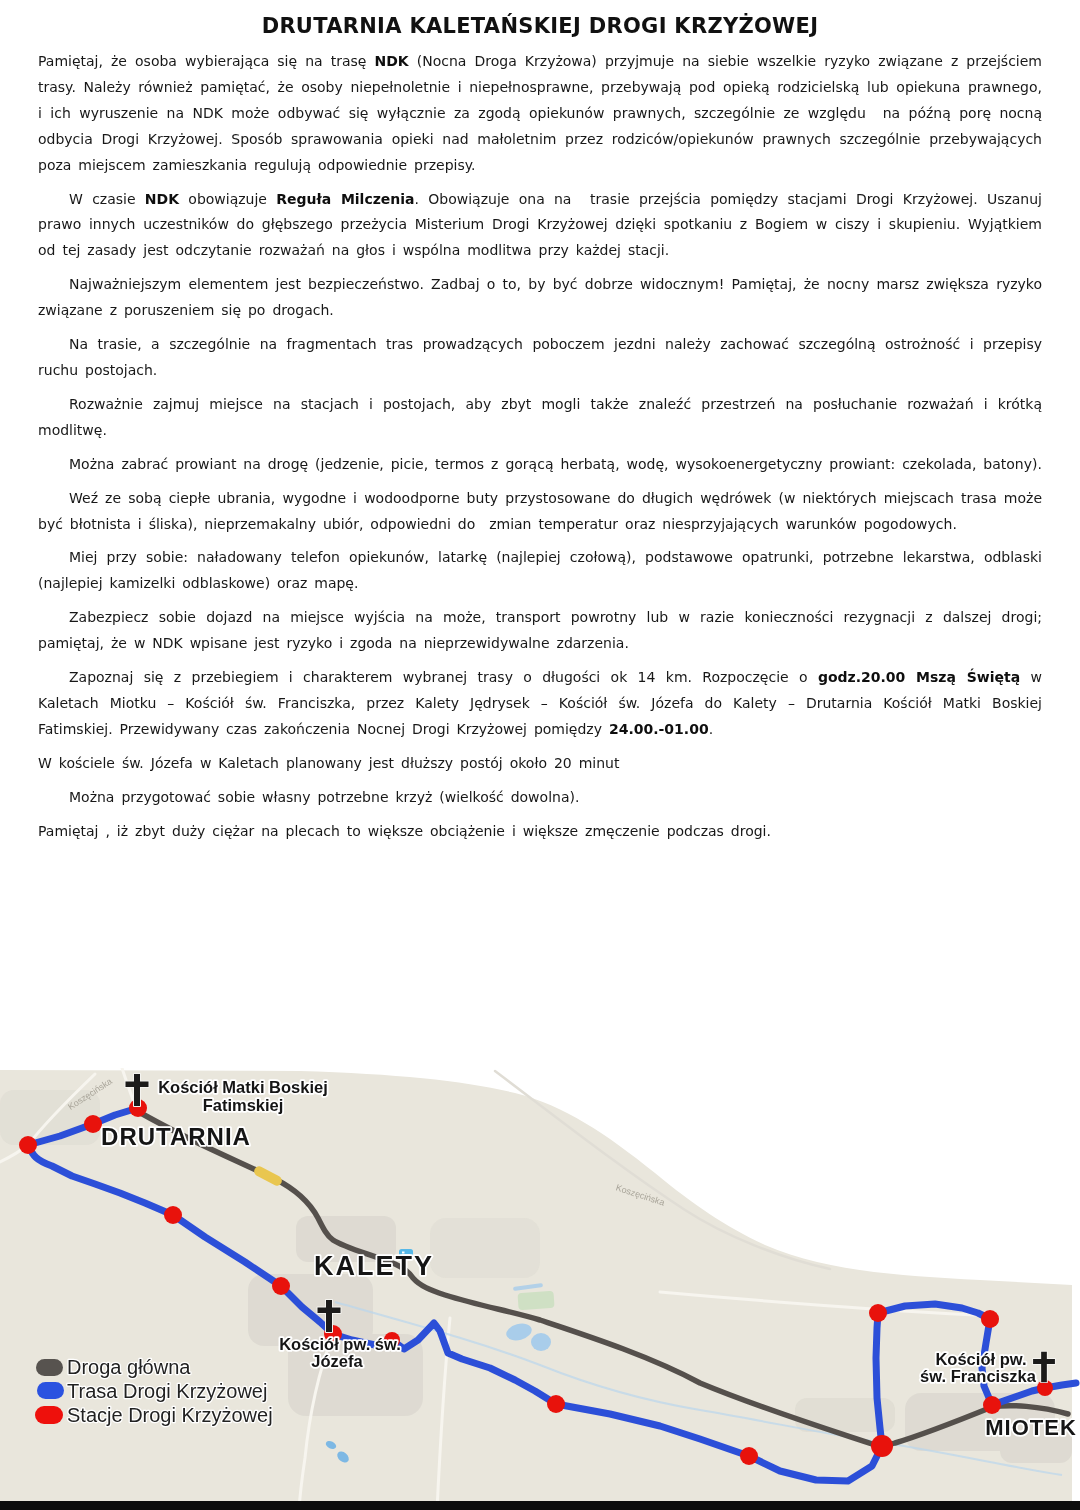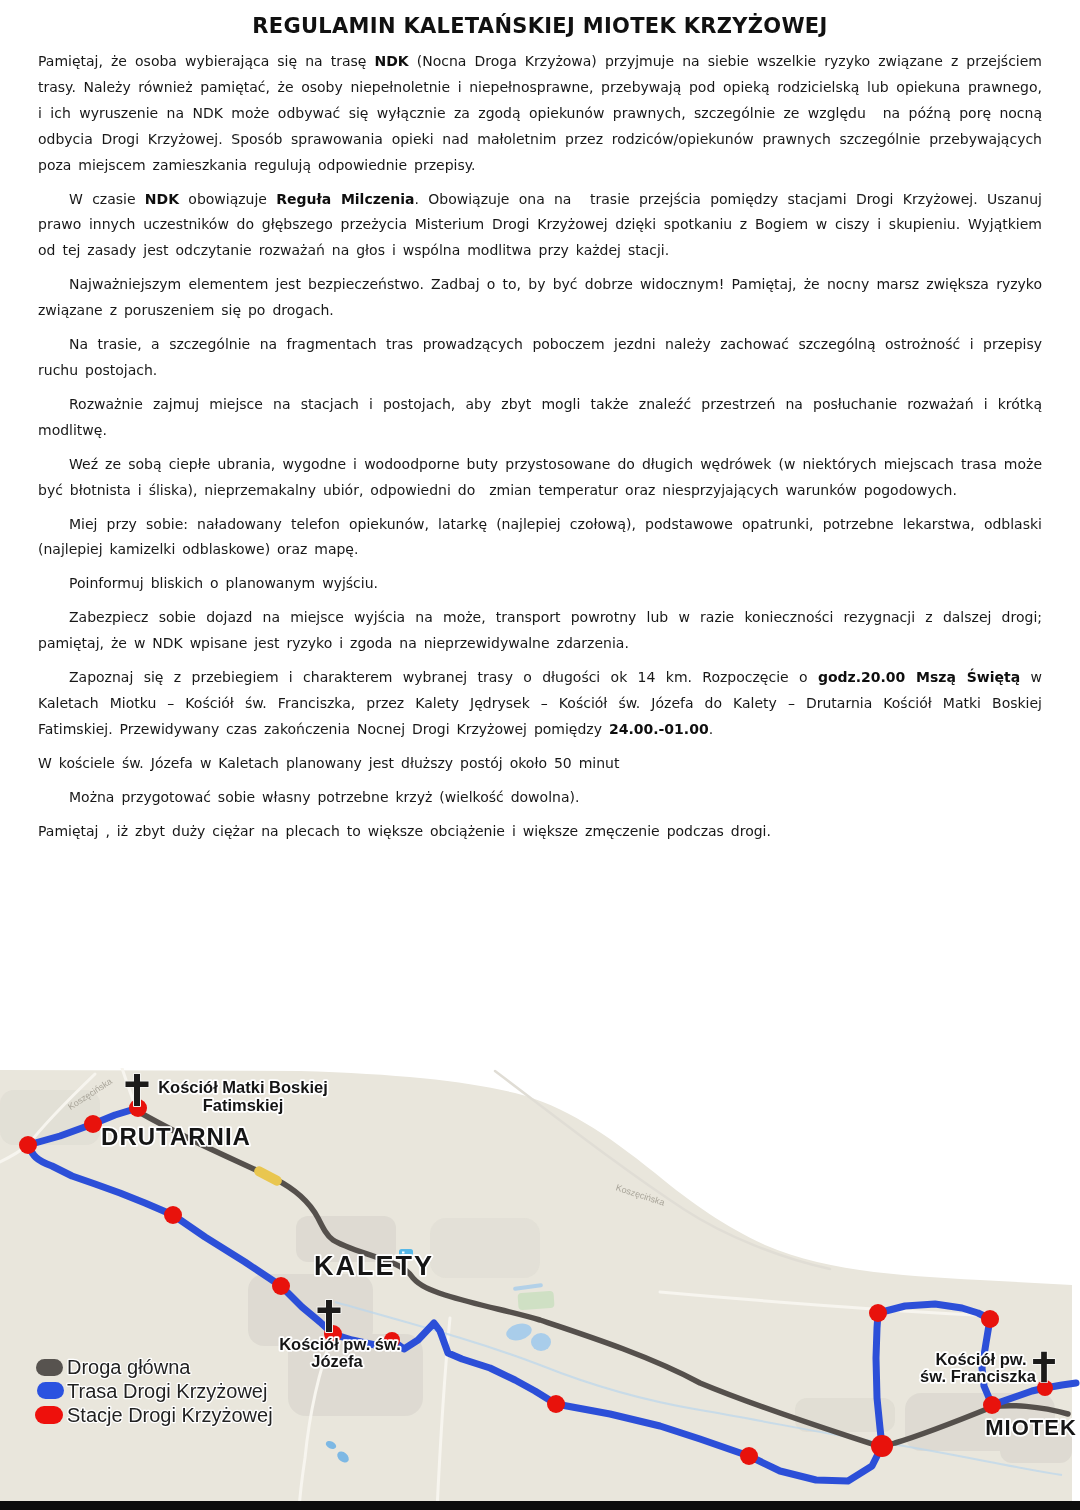--- a/index.html
+++ b/index.html
@@ -25,33 +25,33 @@
                font-family:"Liberation Sans","DejaVu Sans",sans-serif;}
   .streetlabel{fill:#a8a499;font-size:9px;font-family:"Liberation Sans",sans-serif;}
   .cross{fill:#1c1b1a;stroke:#f5f4f0;stroke-width:2px;paint-order:stroke;stroke-linejoin:round;}
 </style>
 </head>
 <body>
 
 <div class="page">
 
   <div class="doc">
-    <h1>REGULAMIN KALETAŃSKIEJ MIOTEK KRZYŻOWEJ</h1>
+    <h1>DRUTARNIA KALETAŃSKIEJ DROGI KRZYŻOWEJ</h1>
     <div>
         <p class="para"><span>Pamiętaj, że osoba wybierająca się na trasę </span><b>NDK</b><span> (Nocna Droga Krzyżowa) przyjmuje na siebie wszelkie ryzyko związane z przejściem trasy. Należy również pamiętać, że osoby niepełnoletnie i niepełnosprawne, przebywają pod opieką rodzicielską lub opiekuna prawnego, i ich wyruszenie na NDK może odbywać się wyłącznie za zgodą opiekunów prawnych, szczególnie ze względu  na późną porę nocną odbycia Drogi Krzyżowej. Sposób sprawowania opieki nad małoletnim przez rodziców/opiekunów prawnych szczególnie przebywających poza miejscem zamieszkania regulują odpowiednie przepisy.</span></p>
         <p class="para indent"><span>W czasie </span><b>NDK</b><span> obowiązuje </span><b>Reguła Milczenia</b><span>. Obowiązuje ona na  trasie przejścia pomiędzy stacjami Drogi Krzyżowej. Uszanuj prawo innych uczestników do głębszego przeżycia Misterium Drogi Krzyżowej dzięki spotkaniu z Bogiem w ciszy i skupieniu. Wyjątkiem od tej zasady jest odczytanie rozważań na głos i wspólna modlitwa przy każdej stacji.</span></p>
         <p class="para indent"><span>Najważniejszym elementem jest bezpieczeństwo. Zadbaj o to, by być dobrze widocznym! Pamiętaj, że nocny marsz zwiększa ryzyko związane z poruszeniem się po drogach.</span></p>
         <p class="para indent"><span>Na trasie, a szczególnie na fragmentach tras prowadzących poboczem jezdni należy zachować szczególną ostrożność i przepisy ruchu postojach.</span></p>
         <p class="para indent"><span>Rozważnie zajmuj miejsce na stacjach i postojach, aby zbyt mogli także znaleźć przestrzeń na posłuchanie rozważań i krótką modlitwę.</span></p>
+        <p class="para indent"><span>Można zabrać prowiant na drogę (jedzenie, picie, termos z gorącą herbatą, wodę, wysokoenergetyczny prowiant: czekolada, batony).</span></p>
         <p class="para indent"><span>Weź ze sobą ciepłe ubrania, wygodne i wodoodporne buty przystosowane do długich wędrówek (w niektórych miejscach trasa może być błotnista i śliska), nieprzemakalny ubiór, odpowiedni do  zmian temperatur oraz niesprzyjających warunków pogodowych.</span></p>
         <p class="para indent"><span>Miej przy sobie: naładowany telefon opiekunów, latarkę (najlepiej czołową), podstawowe opatrunki, potrzebne lekarstwa, odblaski (najlepiej kamizelki odblaskowe) oraz mapę.</span></p>
-        <p class="para indent"><span>Poinformuj bliskich o planowanym wyjściu.</span></p>
         <p class="para indent"><span>Zabezpiecz sobie dojazd na miejsce wyjścia na może, transport powrotny lub w razie konieczności rezygnacji z dalszej drogi; pamiętaj, że w NDK wpisane jest ryzyko i zgoda na nieprzewidywalne zdarzenia.</span></p>
         <p class="para indent"><span>Zapoznaj się z przebiegiem i charakterem wybranej trasy o długości ok 14 km. Rozpoczęcie o </span><b>godz.20.00 Mszą Świętą</b><span> w Kaletach Miotku – Kościół św. Franciszka, przez Kalety Jędrysek – Kościół św. Józefa do Kalety – Drutarnia Kościół Matki Boskiej Fatimskiej. Przewidywany czas zakończenia Nocnej Drogi Krzyżowej pomiędzy </span><b>24.00.-01.00</b><span>.</span></p>
-        <p class="para"><span>W kościele św. Józefa w Kaletach planowany jest dłuższy postój około 50 minut</span></p>
+        <p class="para"><span>W kościele św. Józefa w Kaletach planowany jest dłuższy postój około 20 minut</span></p>
         <p class="para indent"><span>Można przygotować sobie własny potrzebne krzyż (wielkość dowolna).</span></p>
         <p class="para"><span>Pamiętaj , iż zbyt duży ciężar na plecach to większe obciążenie i większe zmęczenie podczas drogi.</span></p>
       </div>
   </div>
 
   <div class="map">
     <svg width="1080" height="442" viewBox="0 0 1080 442" xmlns="http://www.w3.org/2000/svg">
 
       <path d="M0,2 L300,3 C400,6 465,13 515,25 C565,38 605,65 655,105 C695,138 725,158 765,177
                C825,203 900,208 980,212 L1072,217 L1072,442 L0,442 Z" fill="#e9e6dc"></path>

